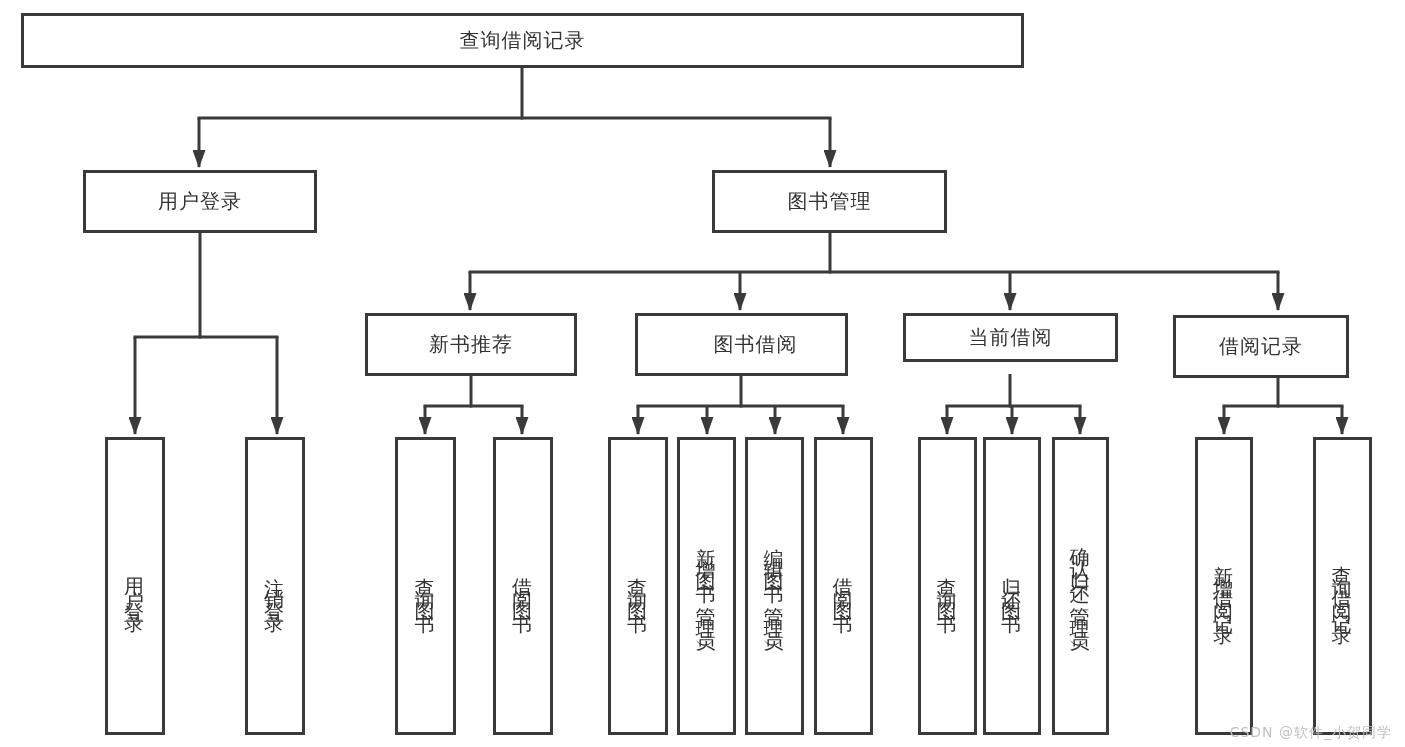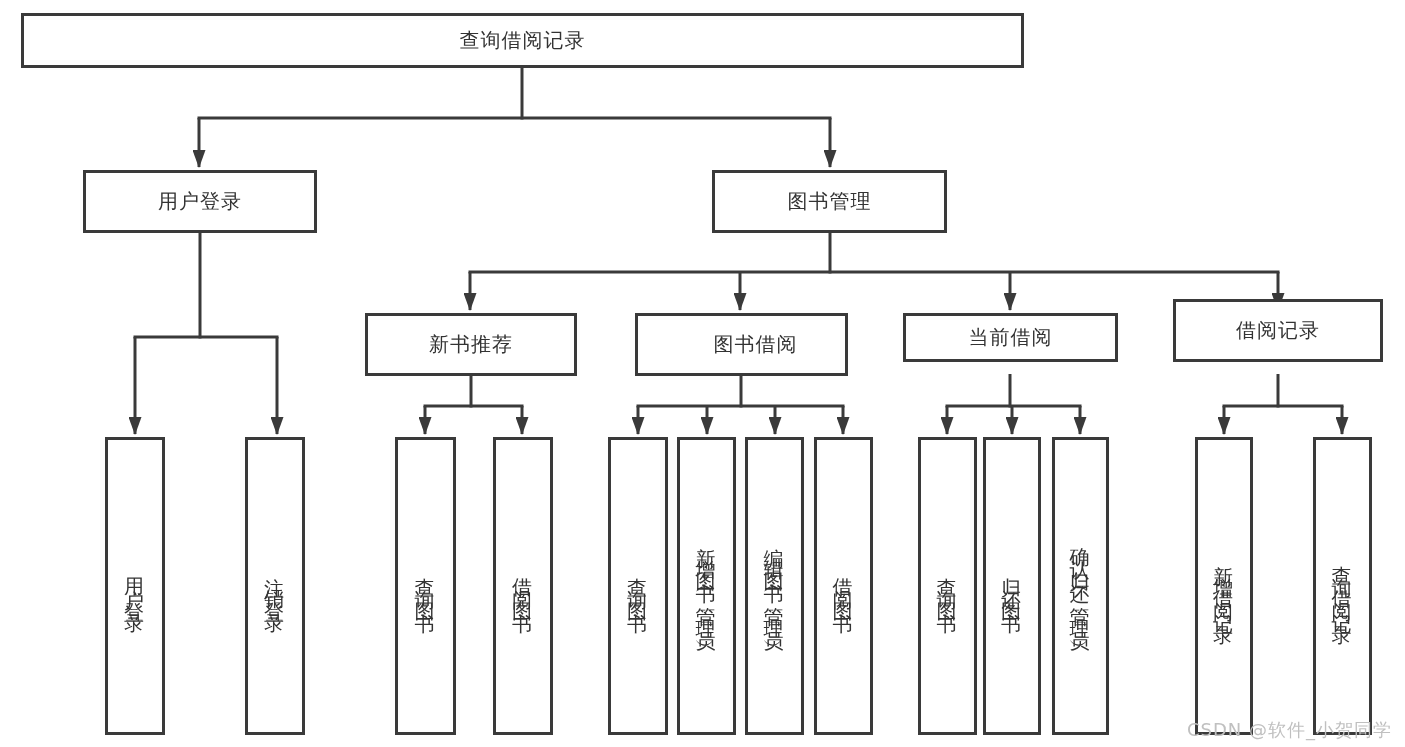--- a/index.html
+++ b/index.html
@@ -39,21 +39,21 @@
   .leaf {
     writing-mode: vertical-rl;
     text-orientation: mixed;
     letter-spacing: 12px;
     font-size: 20px;
   }
   .watermark {
     position: absolute;
     right: 13px;
     bottom: 5px;
-    font-size: 18px;
+    font-size: 14px;
     color: var(--watermark);
     letter-spacing: 1px;
     z-index: 5;
     margin-left: 43px;
   }
 </style>
 </head>
 <body>
 
 <div class="canvas">
@@ -121,21 +121,21 @@
   </svg>
 
   <div class="node" style="left:21px; top:13px; width:1003px; height:55px;">查询借阅记录</div>
 
   <div class="node" style="left:83px; top:170px; width:234px; height:63px;">用户登录</div>
   <div class="node" style="left:712px; top:170px; width:235px; height:63px;">图书管理</div>
 
   <div class="node" style="left:365px; top:313px; width:212px; height:63px;">新书推荐</div>
   <div class="node" style="left:635px; top:313px; width:213px; height:63px;padding-left:28px;">图书借阅</div>
   <div class="node" style="left:903px; top:313px; width:215px; height:49px;">当前借阅</div>
-  <div class="node" style="left:1173px; top:299px; width:210px; height:63px;">借阅记录</div>
+  <div class="node" style="left:1173px; top:315px; width:176px; height:63px;">借阅记录</div>
 
   <div class="node leaf" style="left:105px; top:437px; width:60px; height:298px;">用户登录</div>
   <div class="node leaf" style="left:245px; top:437px; width:60px; height:298px;">注销登录</div>
 
   <div class="node leaf" style="left:395px; top:437px; width:61px; height:298px;">查询图书</div>
   <div class="node leaf" style="left:493px; top:437px; width:60px; height:298px;">借阅图书</div>
 
   <div class="node leaf" style="left:608px; top:437px; width:60px; height:298px;">查询图书</div>
   <div class="node leaf" style="left:677px; top:437px; width:59px; height:298px;">新增图书（管理员）</div>
   <div class="node leaf" style="left:745px; top:437px; width:59px; height:298px;">编辑图书（管理员）</div>

